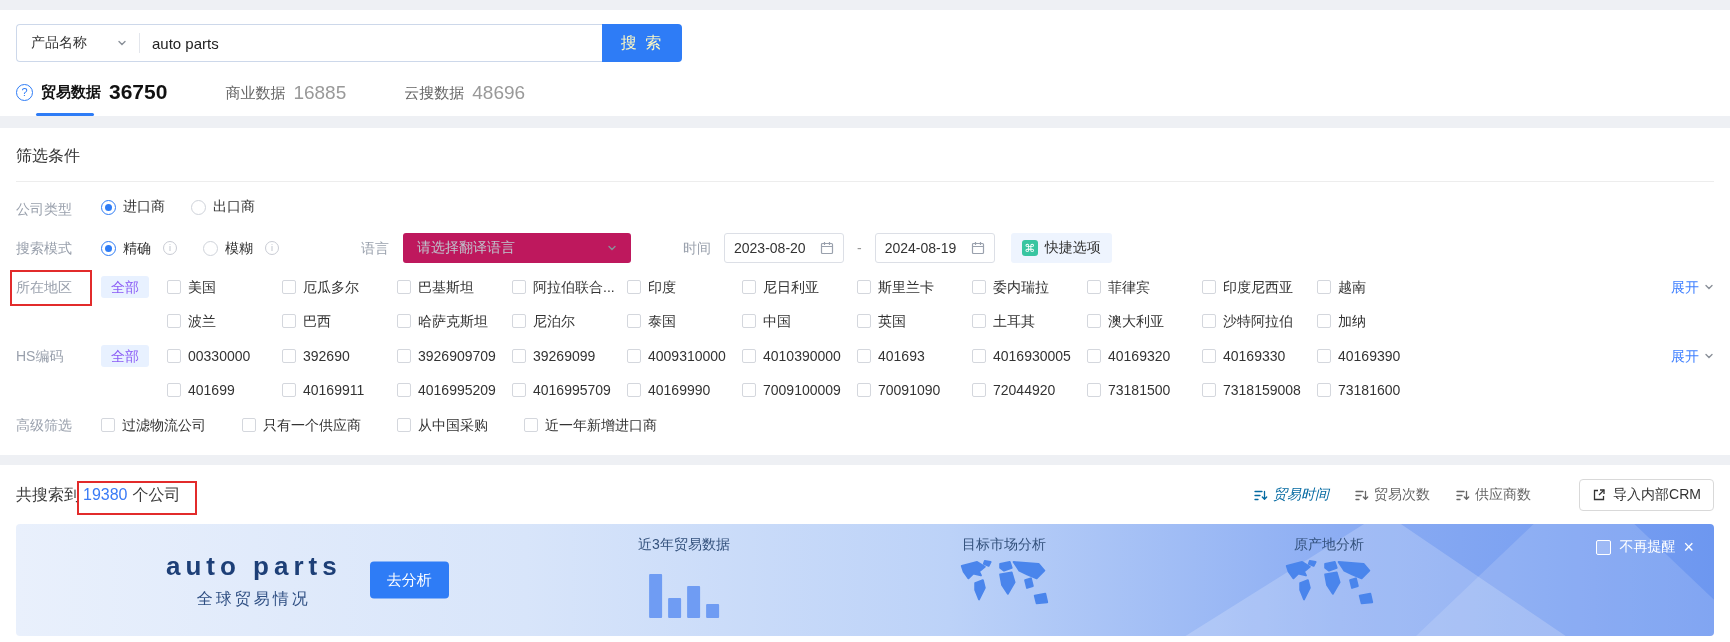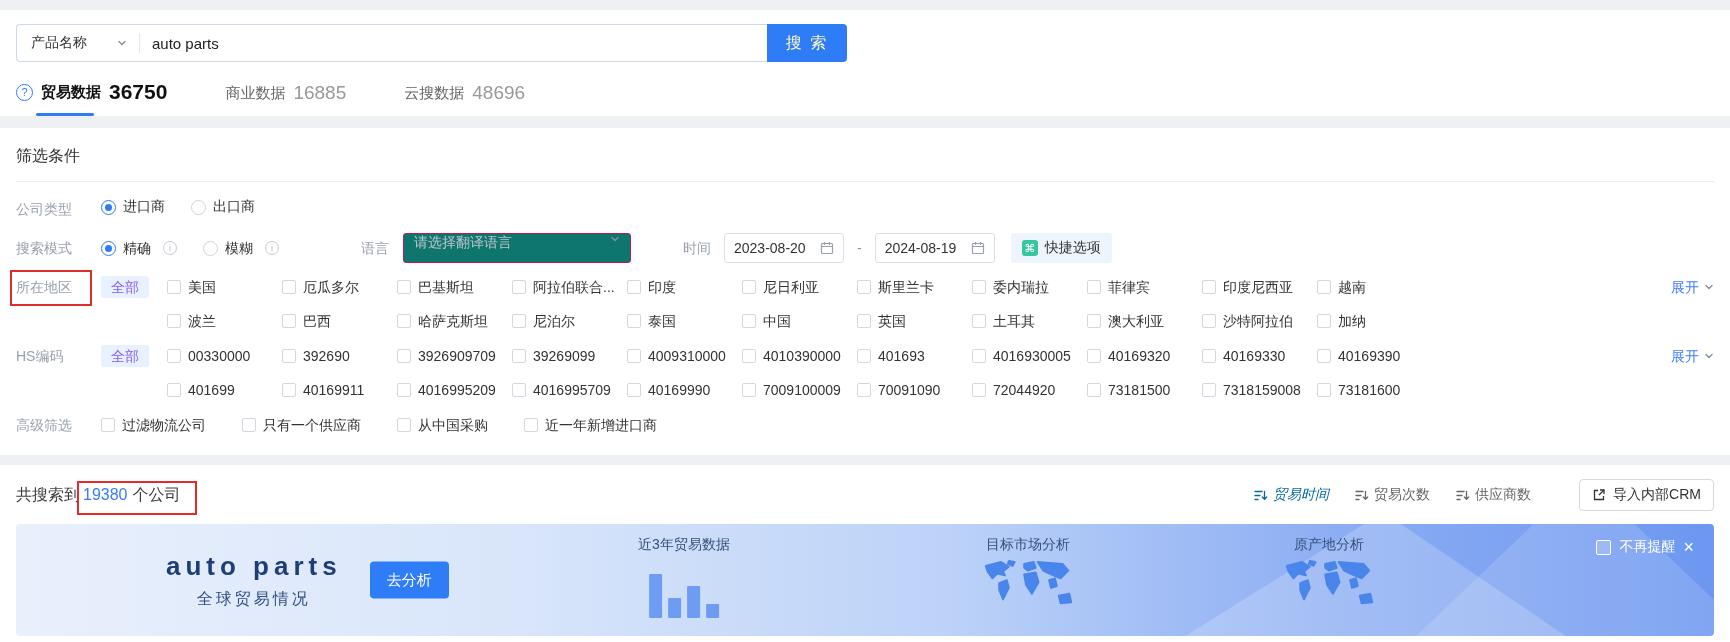--- a/index.html
+++ b/index.html
@@ -6,21 +6,21 @@
   body {
     margin: 0; width: 1730px; height: 642px; overflow: hidden;
     background: #eef0f4; color: #333;
     font-family: "Liberation Sans", "DejaVu Sans", sans-serif; font-size: 14px;
   }
   s { text-decoration: none; } i { font-style: normal; }
   .panel { background: #fff; }
 
   
   .top-panel { margin-top: 10px; padding: 14px 16px 0; height: 106px; }
-  .searchwrap { display: flex; height: 38px; width: 831px; }
+  .searchwrap { display: flex; height: 38px; width: 666px; }
   .sbox { display: flex; align-items: center; flex: 1; border: 1px solid #cdd8ea; border-right: none; border-radius: 4px 0 0 4px; background: #fff; }
   .cat { display: flex; align-items: center; gap: 30px; padding: 0 12px 0 14px; cursor: pointer; color: #333; }
   .vsep { width: 1px; height: 20px; background: #e3e6ec; }
   .query { border: none; outline: none; flex: 1; padding: 0 12px; font-size: 15px; color: #222; font-family: inherit; background: transparent; }
   .sbtn { width: 80px; background: #2e7cf6; color: #fef9c3; font-size: 16px; border: none; border-radius: 0 4px 4px 0; cursor: pointer; font-family: inherit; letter-spacing: 2px; }
   .tabs { display: flex; align-items: flex-end; gap: 58px; margin-top: 10px; height: 44px; }
   .tab { display: flex; align-items: center; gap: 8px; padding-bottom: 12px; position: relative; cursor: pointer; }
   .tab.active::after { content: ""; position: absolute; left: 20px; bottom: 0; width: 58px; height: 3px; background: #2e7cf6; border-radius: 2px; }
   .qicon { width: 17px; height: 17px; border: 1px solid #2e7cf6; color: #2e7cf6; border-radius: 50%; font-size: 11px; display: flex; align-items: center; justify-content: center; }
   .tab .lbl { font-size: 15px; color: #666; }
@@ -33,21 +33,21 @@
   .ftitle { font-size: 16px; color: #333; padding: 4px 0 14px; }
   .fdiv { height: 1px; background: #ededed; margin-bottom: 16px; }
   .frow { display: flex; align-items: flex-start; margin-bottom: 13px; }
   .flabel { width: 85px; color: #9aa1ad; flex: none; line-height: 22px; position: relative; }
   .radio { display: flex; align-items: center; gap: 7px; margin-right: 26px; cursor: pointer; }
   .rdot { width: 15px; height: 15px; border-radius: 50%; border: 1px solid #cfd3da; background: #fff; flex: none; position: relative; }
   .radio.sel .rdot { border-color: #2e7cf6; }
   .radio.sel .rdot::after { content: ""; position: absolute; left: 3px; top: 3px; width: 7px; height: 7px; border-radius: 50%; background: #2e7cf6; }
   .iicon { width: 14px; height: 14px; border: 1px solid #c9ccd4; color: #b9bdc6; border-radius: 50%; font-size: 9px; display: inline-flex; align-items: center; justify-content: center; margin-left: 5px; }
   .glabel { color: #9aa1ad; line-height: 30px; }
-  .select { width: 228px; height: 30px; border: 1px solid #be185d; border-radius: 3px; display: flex; align-items: flex-start; justify-content: space-between; padding: 0 10px; color: #bfc4cd; margin-left: 14px; cursor: pointer; background: #0f766e; }
+  .select { width: 228px; height: 30px; border: 4px solid #be185d; border-radius: 3px; display: flex; align-items: center; justify-content: space-between; padding: 0 10px; color: #bfc4cd; margin-left: 14px; cursor: pointer; background: #be185d; }
   .dbox { width: 120px; height: 30px; border: 1px solid #dcdfe6; border-radius: 3px; display: flex; align-items: center; justify-content: space-between; padding: 0 9px; color: #333; margin-left: 13px; cursor: pointer; background: #fff; }
   .dsep { color: #999; margin-left: 13px; line-height: 30px; }
   .qopt { margin-left: 16px; height: 30px; display: flex; align-items: center; gap: 7px; background: #eef4fe; border-radius: 3px; padding: 0 11px; color: #333; cursor: pointer; }
   .cmd { width: 16px; height: 16px; background: #38c5a0; color: #fff; border-radius: 3px; font-size: 11px; display: flex; align-items: center; justify-content: center; }
   .allchip { background: #e8f1ff; color: #8b5cf6; padding: 2px 10px; border-radius: 3px; margin-right: 18px; flex: none; line-height: 18px; cursor: pointer; }
   .grid11 { display: grid; grid-template-columns: repeat(11, 115px); row-gap: 12px; flex: 1; }
   .cb { display: flex; align-items: center; gap: 7px; color: #333; cursor: pointer; line-height: 22px; }
   .box { width: 14px; height: 14px; border: 1px solid #d4d7dd; border-radius: 2px; background: #fff; flex: none; }
   .expand { color: #4080ff; flex: none; margin-left: 8px; display: flex; gap: 5px; align-items: center; cursor: pointer; line-height: 22px; }
   .advgrid { display: flex; gap: 36px; }
@@ -475,21 +475,21 @@
       <div>近3年贸易数据</div>
       <svg width="86" height="58" viewBox="0 0 86 58" style="margin-top:6px">
         <g fill="#6f9cf3">
           <rect x="8" y="14" width="13" height="44" rx="1"></rect>
           <rect x="27" y="38" width="13" height="20" rx="1"></rect>
           <rect x="46" y="26" width="13" height="32" rx="1"></rect>
           <rect x="65" y="44" width="13" height="14" rx="1"></rect>
         </g>
       </svg>
     </div>
-    <div class="bcol" style="left:1012px">
+    <div class="bcol" style="left:988px">
       <div>目标市场分析</div>
       <svg width="96" height="56" viewBox="0 0 100 58" style="margin-top:4px">
           <use href="#wmap"></use>
         </svg>
     </div>
     <div class="bcol" style="left:1313px">
       <div>原产地分析</div>
       <svg width="96" height="56" viewBox="0 0 100 58" style="margin-top:4px">
           <use href="#wmap"></use>
         </svg>

